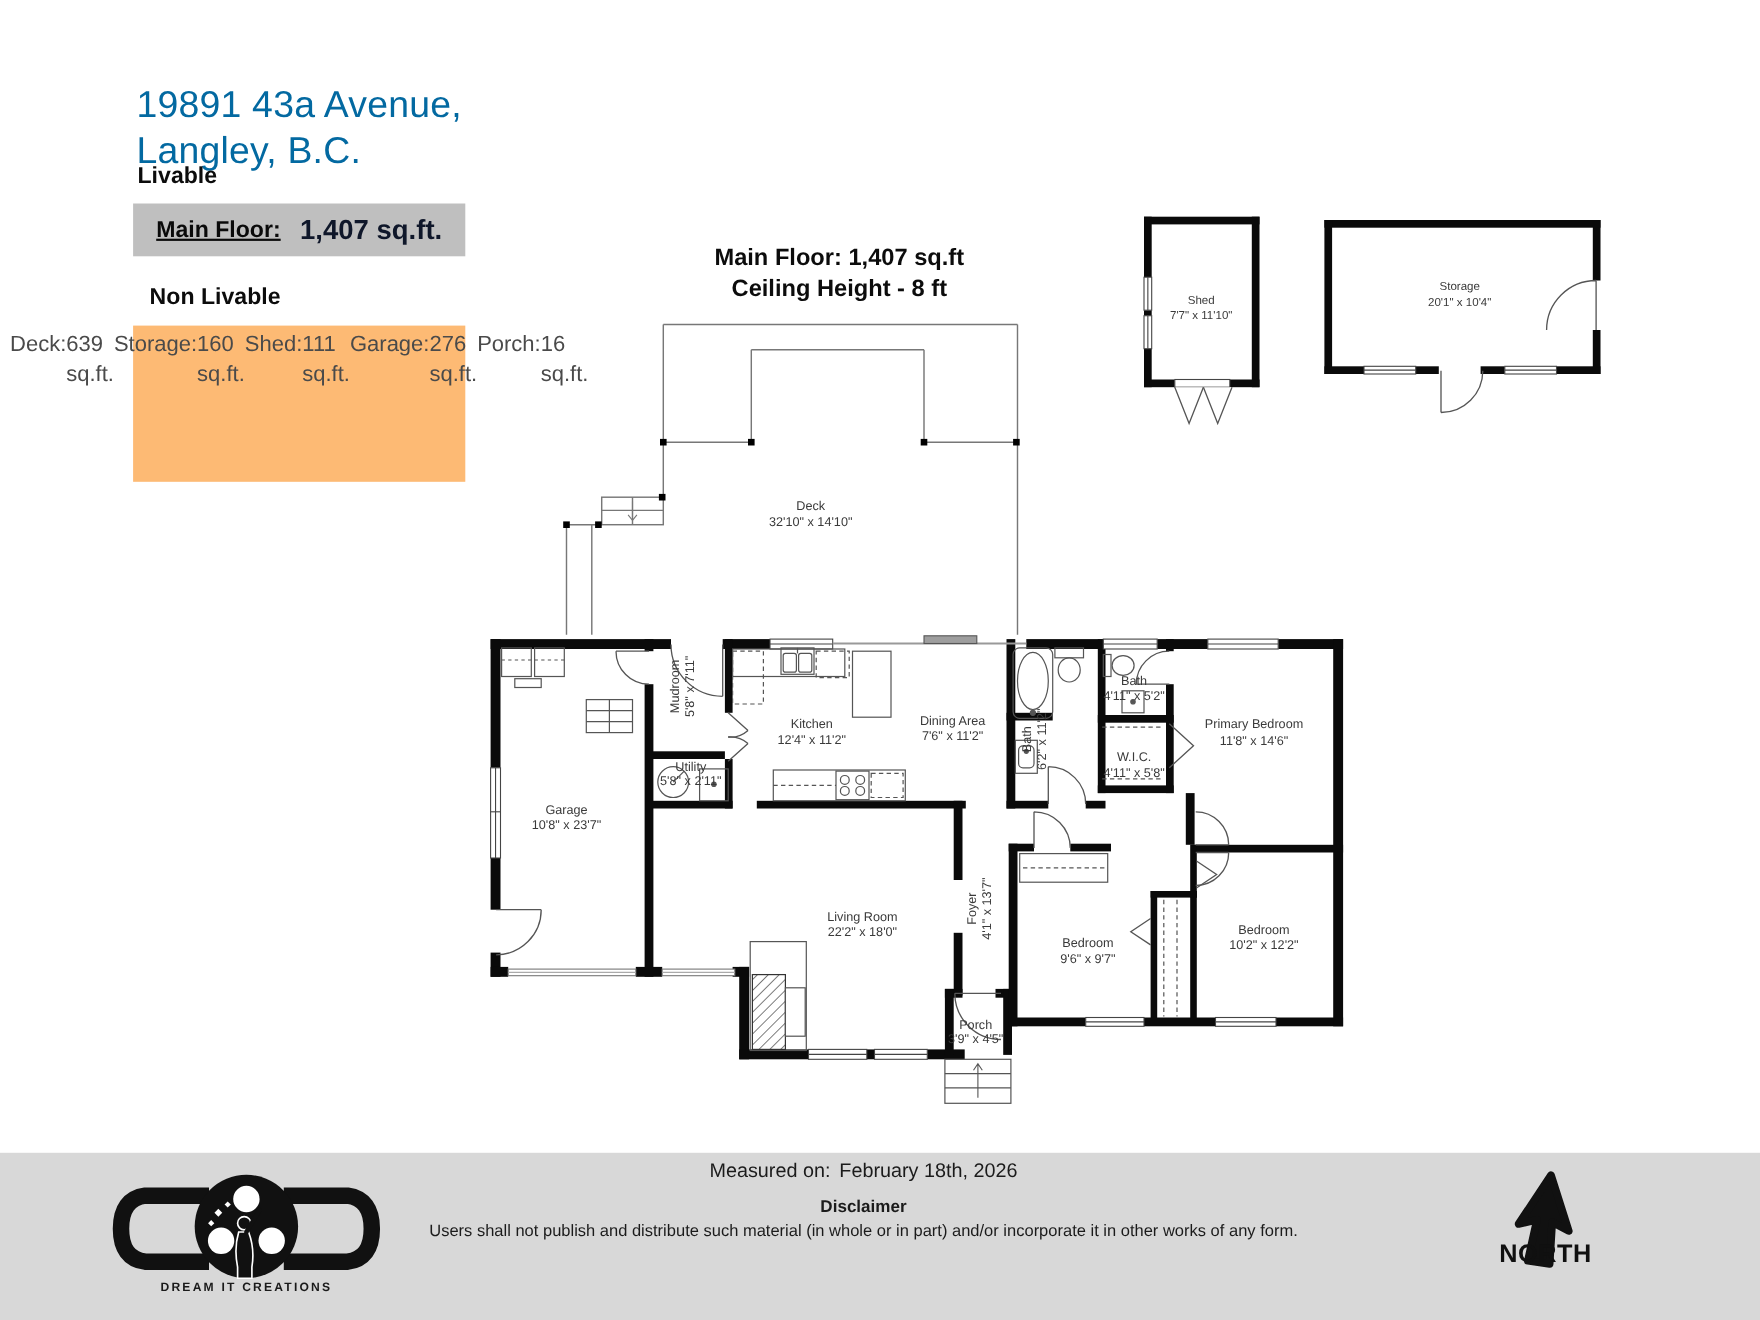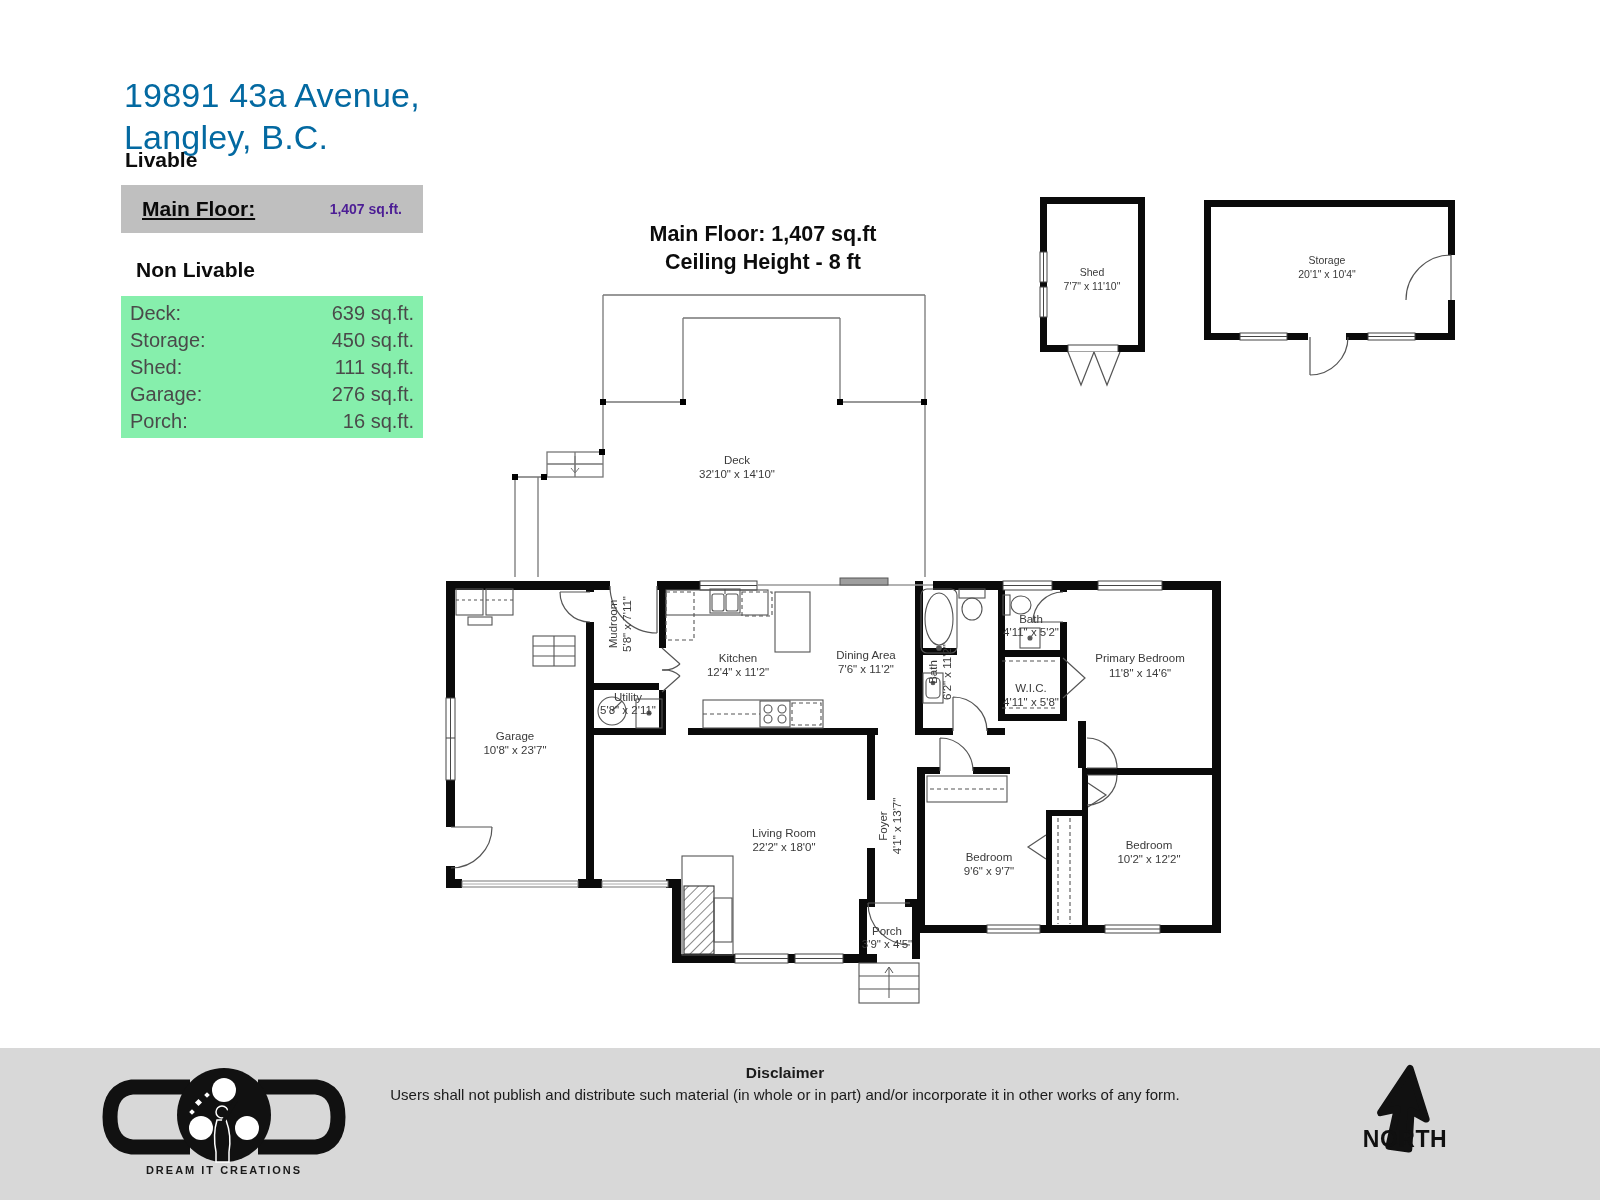--- a/index.html
+++ b/index.html
@@ -7,23 +7,23 @@
         font-family:"Liberation Sans", sans-serif;color:#151515;}
   #plan-svg{position:absolute;left:0;top:0;z-index:1;}
   .overlay{position:absolute;z-index:2;}
   #address{left:124px;top:39px;font-size:34px;line-height:42px;font-weight:400;color:#0369a1;letter-spacing:.2px;margin-top:35px;}
   .section-heading{font-size:21px;font-weight:700;color:#0c0c0c;}
   #livable-heading{left:125px;top:148px;}
   #nonlivable-heading{left:136px;top:258px;text-align:right;}
   #livable-box{left:121px;top:185px;width:302px;height:48px;background:#bfbfbf;
     display:flex;align-items:center;padding:0 21px;box-sizing:border-box;}
   #livable-box .lbl{font-size:21px;font-weight:700;text-decoration:underline;color:#0a0a0a;}
-  #livable-box .val{margin-left:auto;font-size:14px;font-weight:700;color:#4c1d95;}
-  #nonlivable-box{left:121px;top:296px;width:302px;height:142px;background:#86efac;
-    display:flex;flex-direction:column;justify-content:center;padding:4px 9px;box-sizing:border-box;}
+  #livable-box .val{margin-left:auto;font-size:25px;font-weight:700;color:#0f172a;}
+  #nonlivable-box{left:121px;top:296px;width:302px;height:142px;background:#fdba74;
+    display:flex;flex-direction:row;justify-content:center;padding:4px 9px;box-sizing:border-box;}
   .nl-row{display:flex;font-size:20px;line-height:27px;color:#4a4a4a;}
   .nl-row .val{margin-left:auto;}
   #footer{left:0;top:1048px;width:1600px;height:152px;background:#d8d8d8;}
   #footer-text{left:300px;top:1050px;width:970px;text-align:center;color:#1b1b1b;}
   #measured{font-size:18px;font-weight:500;margin-top:4px;}
   #measured .date{margin-left:8px;}
   #disclaimer-heading{font-size:15.5px;font-weight:700;margin-top:14px;}
   #disclaimer-l1,#disclaimer-l2{font-size:15px;font-weight:500;margin-top:4px;}
   #north{left:1330px;top:1052px;width:150px;height:110px;}
   #north-label{left:1330px;top:1126px;width:150px;text-align:center;font-size:23px;font-weight:700;color:#101010;letter-spacing:.5px;}
@@ -360,21 +360,21 @@
 
   <div class="overlay section-heading" id="nonlivable-heading">Non Livable</div>
 
   <div class="overlay" id="nonlivable-box">
     <div class="nl-row">
         <span>Deck:</span>
         <span class="val">639 sq.ft.</span>
       </div>
     <div class="nl-row">
         <span>Storage:</span>
-        <span class="val">450 sq.ft.</span>
+        <span class="val">160 sq.ft.</span>
       </div>
     <div class="nl-row">
         <span>Shed:</span>
         <span class="val">111 sq.ft.</span>
       </div>
     <div class="nl-row">
         <span>Garage:</span>
         <span class="val">276 sq.ft.</span>
       </div>
     <div class="nl-row">
@@ -401,20 +401,23 @@
       <g>
         <circle cx="122" cy="52" r="6" fill="#111" stroke="#fff" stroke-width="1.5"></circle>
         <path d="M117,60 C114,70 114,82 116,92 L116,102 H129 L129,92 C131,80 129,68 126,60 Z" fill="#111" stroke="#fff" stroke-width="1.5"></path>
         <path d="M124,60 L136,40" stroke="#111" stroke-width="4" stroke-linecap="round"></path>
       </g>
     </g>
     <text x="124" y="114" text-anchor="middle" font-size="11" font-weight="700" letter-spacing="2" fill="#1a1a1a">DREAM IT CREATIONS</text>
   </svg>
 
   <div class="overlay" id="footer-text">
+    <div id="measured">
+      <span>Measured on:</span><span class="date">February 18th, 2026</span>
+    </div>
     <div id="disclaimer-heading">Disclaimer</div>
     <div id="disclaimer-l2">Users shall not publish and distribute such material (in whole or in part) and/or incorporate it in other works of any form.</div>
   </div>
 
   <svg class="overlay" id="north" width="150" height="110" viewBox="0 0 150 110">
     <g transform="translate(75,52) rotate(8)">
       <path d="M-10,44 L-7,6 L-23,12 L0,-36 L23,12 L7,6 L10,44 Z" fill="#111" stroke="#111" stroke-width="7" stroke-linejoin="round"></path>
     </g>
   </svg>
   <div class="overlay" id="north-label">NORTH</div>

